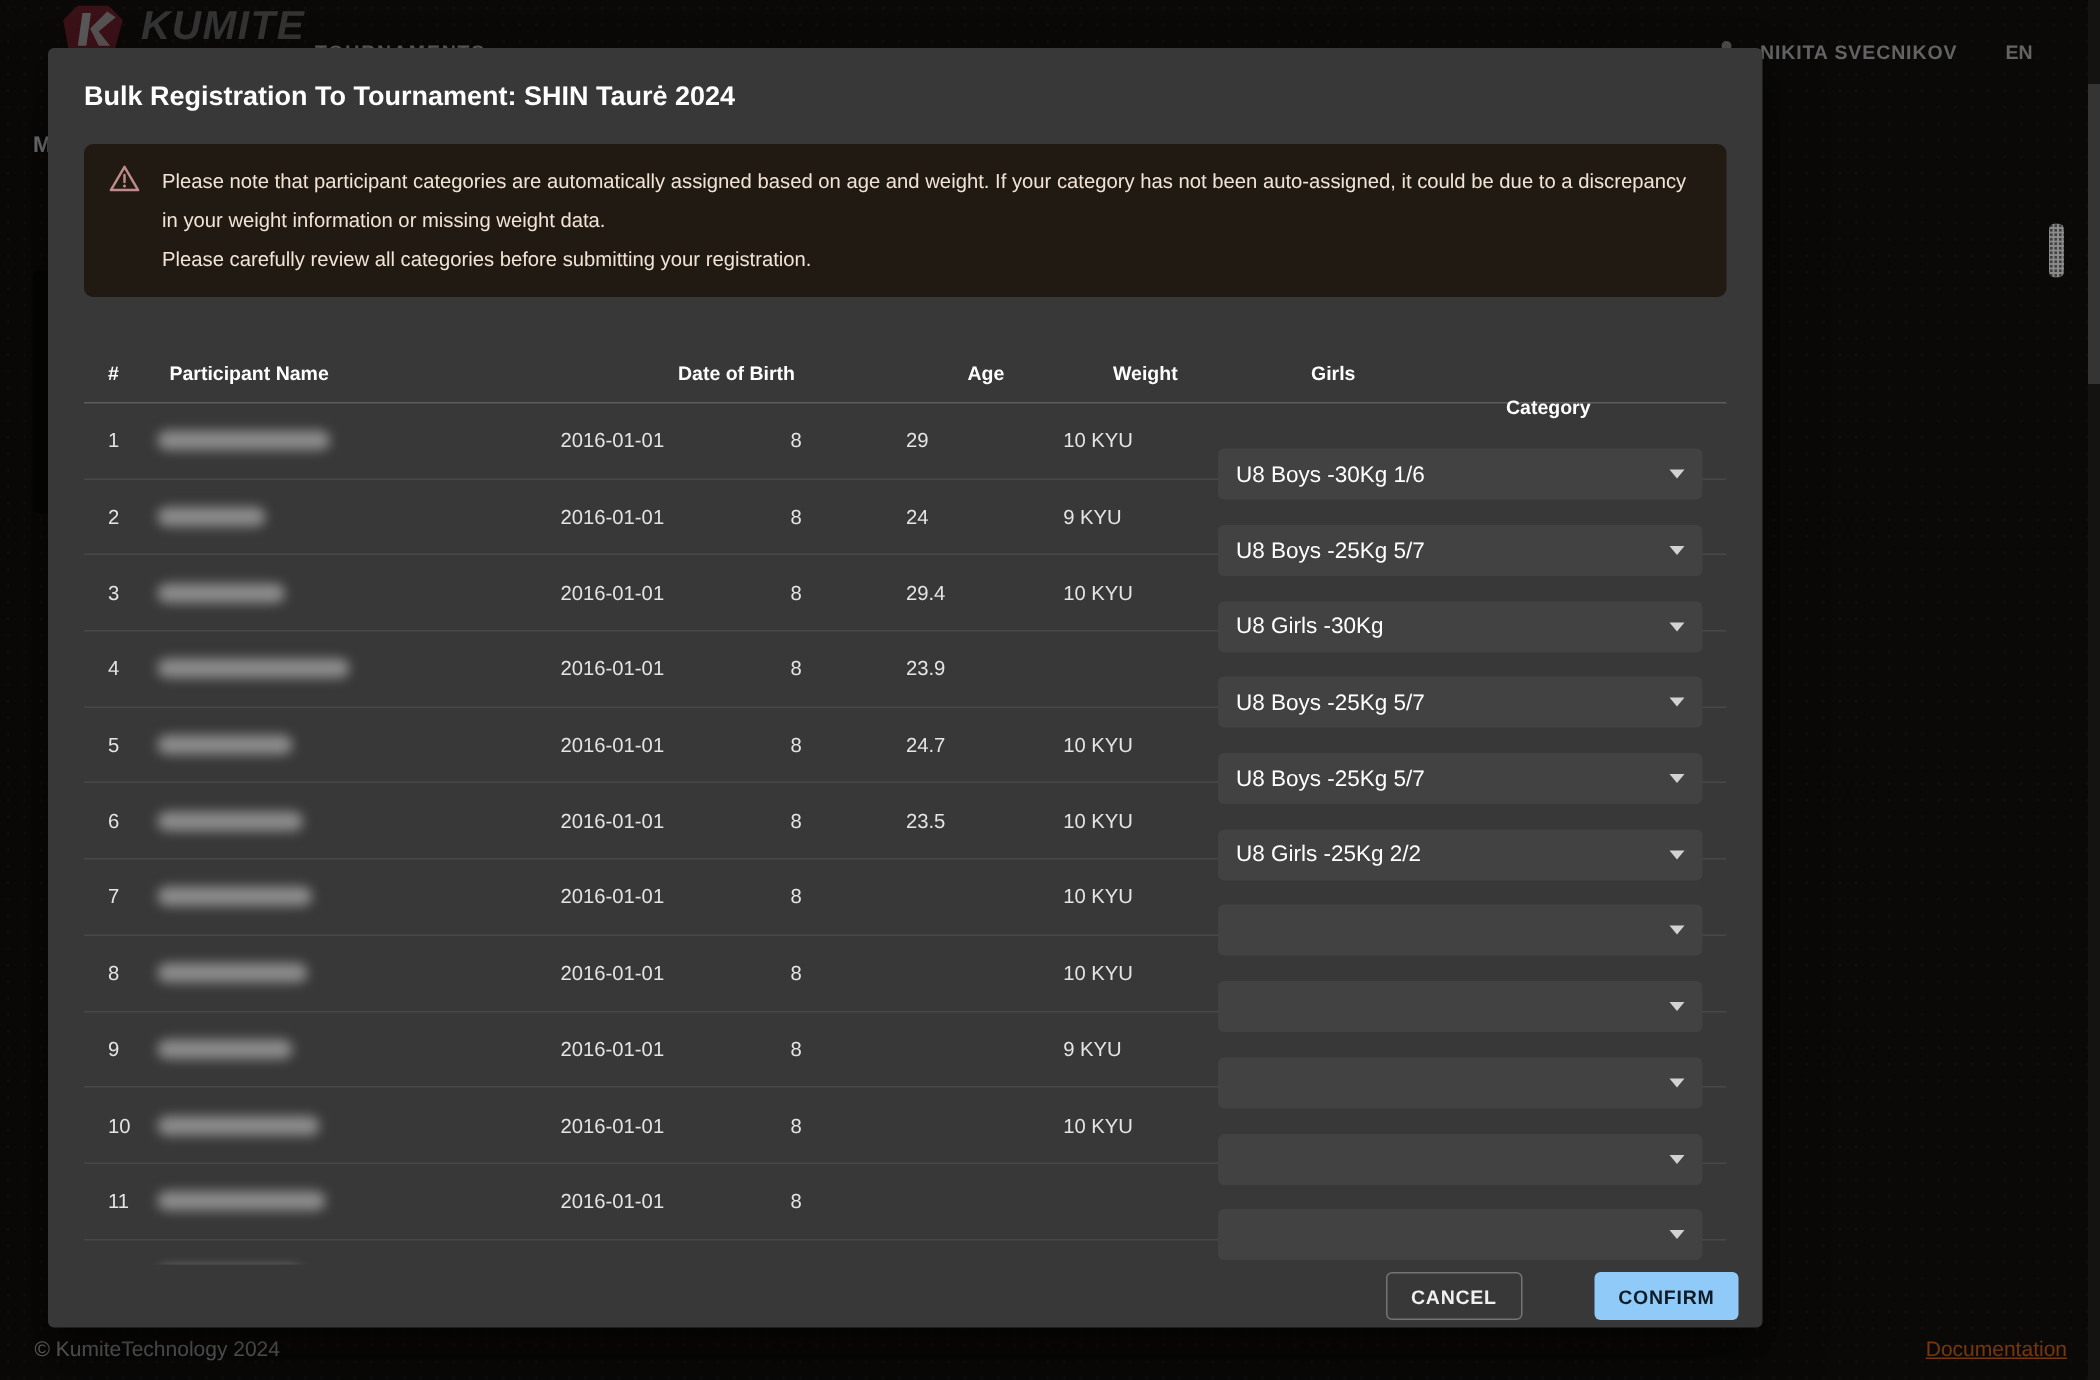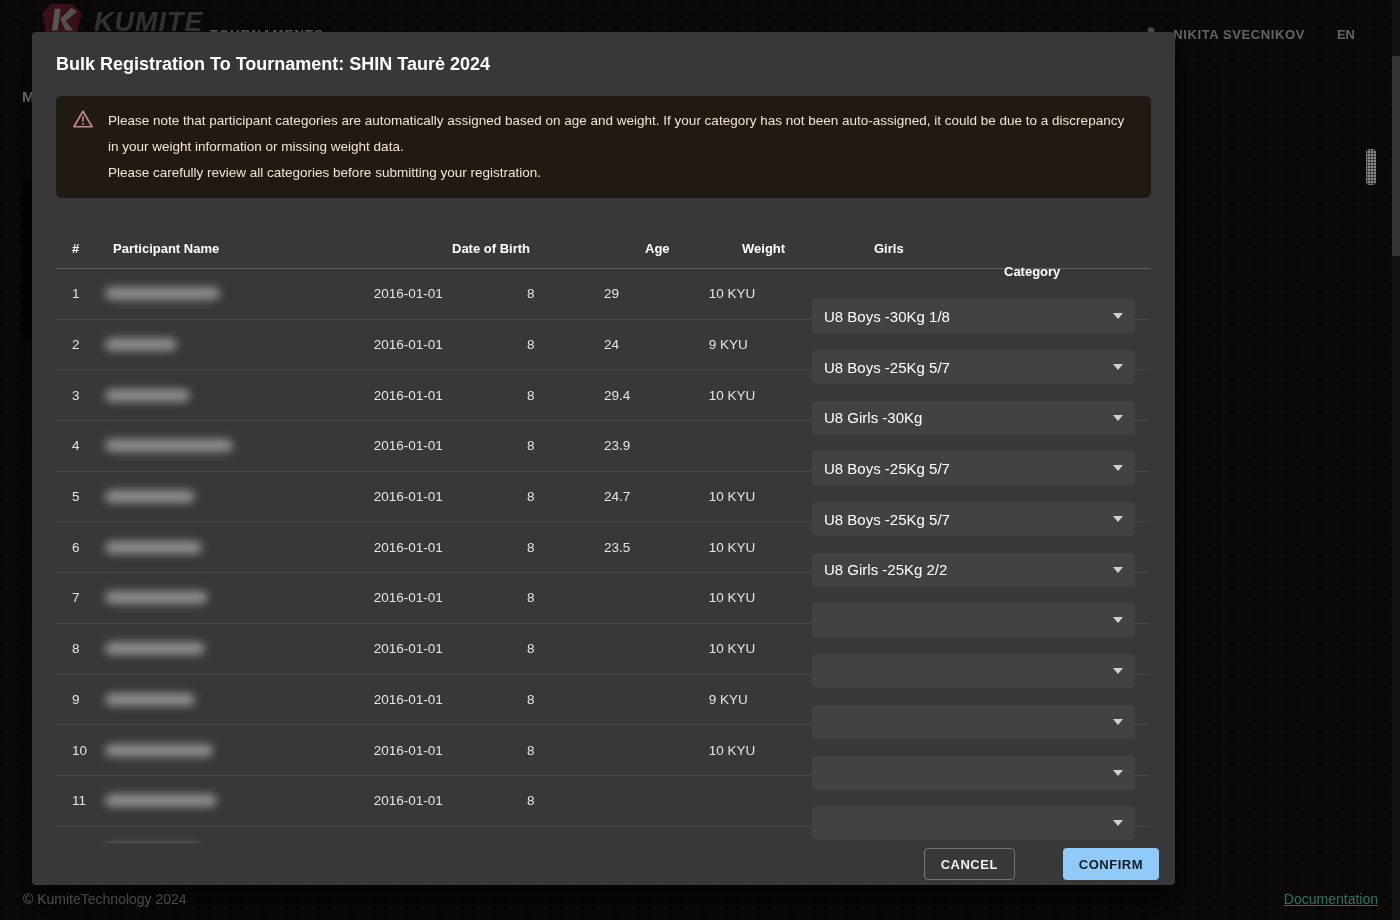--- a/index.html
+++ b/index.html
@@ -7,32 +7,32 @@
   body {
     position:relative;
     font-family:"Liberation Sans", sans-serif;
     background-color:#161412;
     background-image: radial-gradient(rgba(255,255,255,0.045) 1px, transparent 1.4px);
     background-size: 11px 11px;
   }
 
   
   .topbar { position:absolute; top:0; left:0; right:0; height:75px; z-index:1; }
-  .brand { position:absolute; left:40px; top:2px; display:flex; align-items:flex-end; gap:10px; }
+  .brand { position:absolute; left:40px; top:2px; display:flex; align-items:flex-start; gap:10px; }
   .brand-badge { width:44px; height:36px; }
   .brand-text { font-size:27px; font-weight:bold; font-style:italic; color:#6b6b6b; letter-spacing:1px; }
   .nav-item { position:absolute; left:210px; top:27px; font-size:13px; font-weight:bold; letter-spacing:1.2px; color:#b5b5b5; }
   .user-area { position:absolute; right:45px; top:24px; display:flex; align-items:center; gap:12px; }
   .user-name { font-size:13px; font-weight:bold; letter-spacing:0.6px; color:#cfcfcf; }
   .lang { font-size:13px; font-weight:bold; color:#cfcfcf; margin-left:20px; }
   .bg-m-text { position:absolute; left:22px; top:88px; font-size:15px; font-weight:bold; color:#f0f0f0; z-index:1; }
   .bg-panel { position:absolute; left:22px; top:180px; width:10px; height:162px; background:#0c0b0a; border-radius:4px 0 0 4px; z-index:1; }
   .page-footer { position:absolute; left:0; right:0; bottom:0; height:35px; z-index:1; }
   .copyright { position:absolute; left:23px; top:6px; font-size:14px; color:#d2d2d2; }
-  .doc-link { position:absolute; right:22px; top:6px; font-size:14px; color:#5eead4; text-decoration:underline; }
+  .doc-link { position:absolute; right:22px; top:6px; font-size:14px; color:#f97316; text-decoration:underline; }
 
   
   .backdrop { position:absolute; inset:0; background:rgba(0,0,0,0.52); z-index:5; }
 
   
   .page-scroll-track { position:absolute; right:0; top:0; width:8px; height:920px; background:#141312; z-index:6; }
   .page-scroll-thumb { position:absolute; right:0; top:56px; width:8px; height:200px; background:#343434; z-index:7; }
   .modal-scroll-thumb {
     position:absolute; left:1366px; top:149px; width:10px; height:36px;
     background-color:#8d8d8d;
@@ -154,21 +154,21 @@
     <div class="td col-num">1</div>
     <div class="td col-name">
           <span class="name-blur" style="width: 115px;"></span>
         </div>
     <div class="td col-dob">2016-01-01</div>
     <div class="td col-age">8</div>
     <div class="td col-weight">29</div>
     <div class="td col-grade">10 KYU</div>
     <div class="col-category">
       <div class="select">
-        <span class="sel-text">U8 Boys -30Kg 1/8</span>
+        <span class="sel-text">U8 Boys -30Kg 1/6</span>
         <span class="caret"></span>
       </div>
     </div>
   </div>
 
   <div class="trow">
     <div class="td col-num">2</div>
     <div class="td col-name">
           <span class="name-blur" style="width: 72px;"></span>
         </div>

